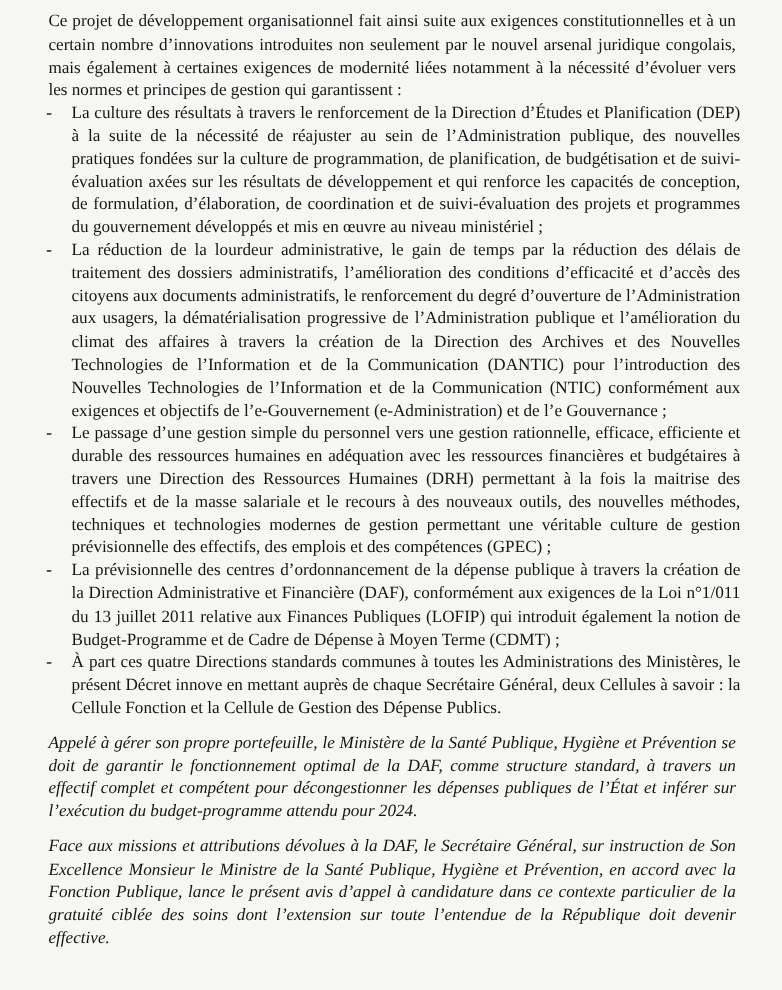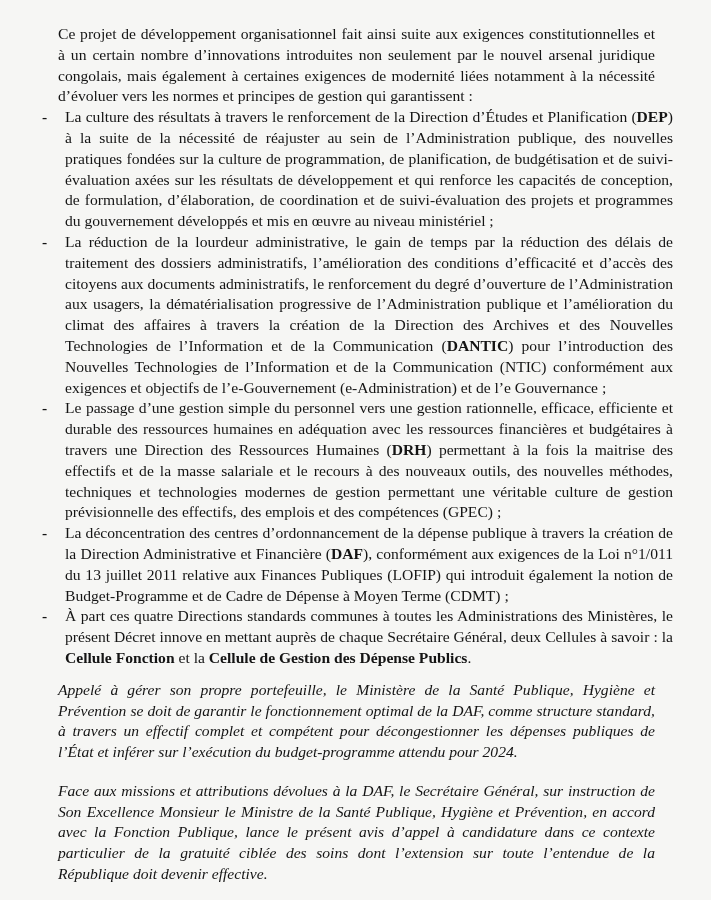--- a/index.html
+++ b/index.html
@@ -6,31 +6,31 @@
   body {
     width: 711px; height: 900px; overflow: hidden;
     background: #f6f6f4;
     font-family: "Liberation Serif", serif;
     color: #141414;
   }
   .page {
     position: absolute; left: 40px; top: 6px; width: 633px;
     font-size: 15.6px; line-height: 20.8px;
   }
-  p { margin: 18px; text-align: justify; }
+  p { margin: 4px; text-align: justify; }
   .intro { margin-bottom: 0; }
   ul.bullets { list-style: none; margin: 0; padding: 0; }
   ul.bullets li {
     position: relative; padding-left: 25px; text-align: justify;
   }
   ul.bullets li .dash {
     position: absolute; left: 2px; top: 0; font-weight: bold;
   }
   .para { margin-top: 11px; font-style: italic; }
-  b { font-weight: bold; }
+  b { font-weight: normal; }
 </style>
 </head>
 <body>
 
 <div class="page">
   <p class="intro">Ce projet de développement organisationnel fait ainsi suite aux exigences constitutionnelles et à un certain nombre d’innovations introduites non seulement par le nouvel arsenal juridique congolais, mais également à certaines exigences de modernité liées notamment à la nécessité d’évoluer vers les normes et principes de gestion qui garantissent :</p>
 
   <ul class="bullets">
     <li>
       <span class="dash">-</span>
@@ -39,21 +39,21 @@
     <li>
       <span class="dash">-</span>
       <span>La réduction de la lourdeur administrative, le gain de temps par la réduction des délais de traitement des dossiers administratifs, l’amélioration des conditions d’efficacité et d’accès des citoyens aux documents administratifs, le renforcement du degré d’ouverture de l’Administration aux usagers, la dématérialisation progressive de l’Administration publique et l’amélioration du climat des affaires à travers la création de la Direction des Archives et des Nouvelles Technologies de l’Information et de la Communication (</span><b>DANTIC</b><span>) pour l’introduction des Nouvelles Technologies de l’Information et de la Communication (NTIC) conformément aux exigences et objectifs de l’e-Gouvernement (e-Administration) et de l’e Gouvernance ;</span>
     </li>
     <li>
       <span class="dash">-</span>
       <span>Le passage d’une gestion simple du personnel vers une gestion rationnelle, efficace, efficiente et durable des ressources humaines en adéquation avec les ressources financières et budgétaires à travers une Direction des Ressources Humaines (</span><b>DRH</b><span>) permettant à la fois la maitrise des effectifs et de la masse salariale et le recours à des nouveaux outils, des nouvelles méthodes, techniques et technologies modernes de gestion permettant une véritable culture de gestion prévisionnelle des effectifs, des emplois et des compétences (GPEC) ;</span>
     </li>
     <li>
       <span class="dash">-</span>
-      <span>La déconcentration des centres d’ordonnancement de la dépense publique à travers la création de la Direction Administrative et Financière (</span><b>DAF</b><span>), conformément aux exigences de la Loi n°1/011 du 13 juillet 2011 relative aux Finances Publiques (LOFIP) qui introduit également la notion de Budget-Programme et de Cadre de Dépense à Moyen Terme (CDMT) ;</span>
+      <span>La prévisionnelle des centres d’ordonnancement de la dépense publique à travers la création de la Direction Administrative et Financière (</span><b>DAF</b><span>), conformément aux exigences de la Loi n°1/011 du 13 juillet 2011 relative aux Finances Publiques (LOFIP) qui introduit également la notion de Budget-Programme et de Cadre de Dépense à Moyen Terme (CDMT) ;</span>
     </li>
     <li>
       <span class="dash">-</span>
       <span>À part ces quatre Directions standards communes à toutes les Administrations des Ministères, le présent Décret innove en mettant auprès de chaque Secrétaire Général, deux Cellules à savoir : la </span><b>Cellule Fonction</b><span> et la </span><b>Cellule de Gestion des Dépense Publics</b><span>.</span>
     </li>
   </ul>
 
   <p class="para">Appelé à gérer son propre portefeuille, le Ministère de la Santé Publique, Hygiène et Prévention se doit de garantir le fonctionnement optimal de la DAF, comme structure standard, à travers un effectif complet et compétent pour décongestionner les dépenses publiques de l’État et inférer sur l’exécution du budget-programme attendu pour 2024.</p>
   <p class="para">Face aux missions et attributions dévolues à la DAF, le Secrétaire Général, sur instruction de Son Excellence Monsieur le Ministre de la Santé Publique, Hygiène et Prévention, en accord avec la Fonction Publique, lance le présent avis d’appel à candidature dans ce contexte particulier de la gratuité ciblée des soins dont l’extension sur toute l’entendue de la République doit devenir effective.</p>
 </div>

